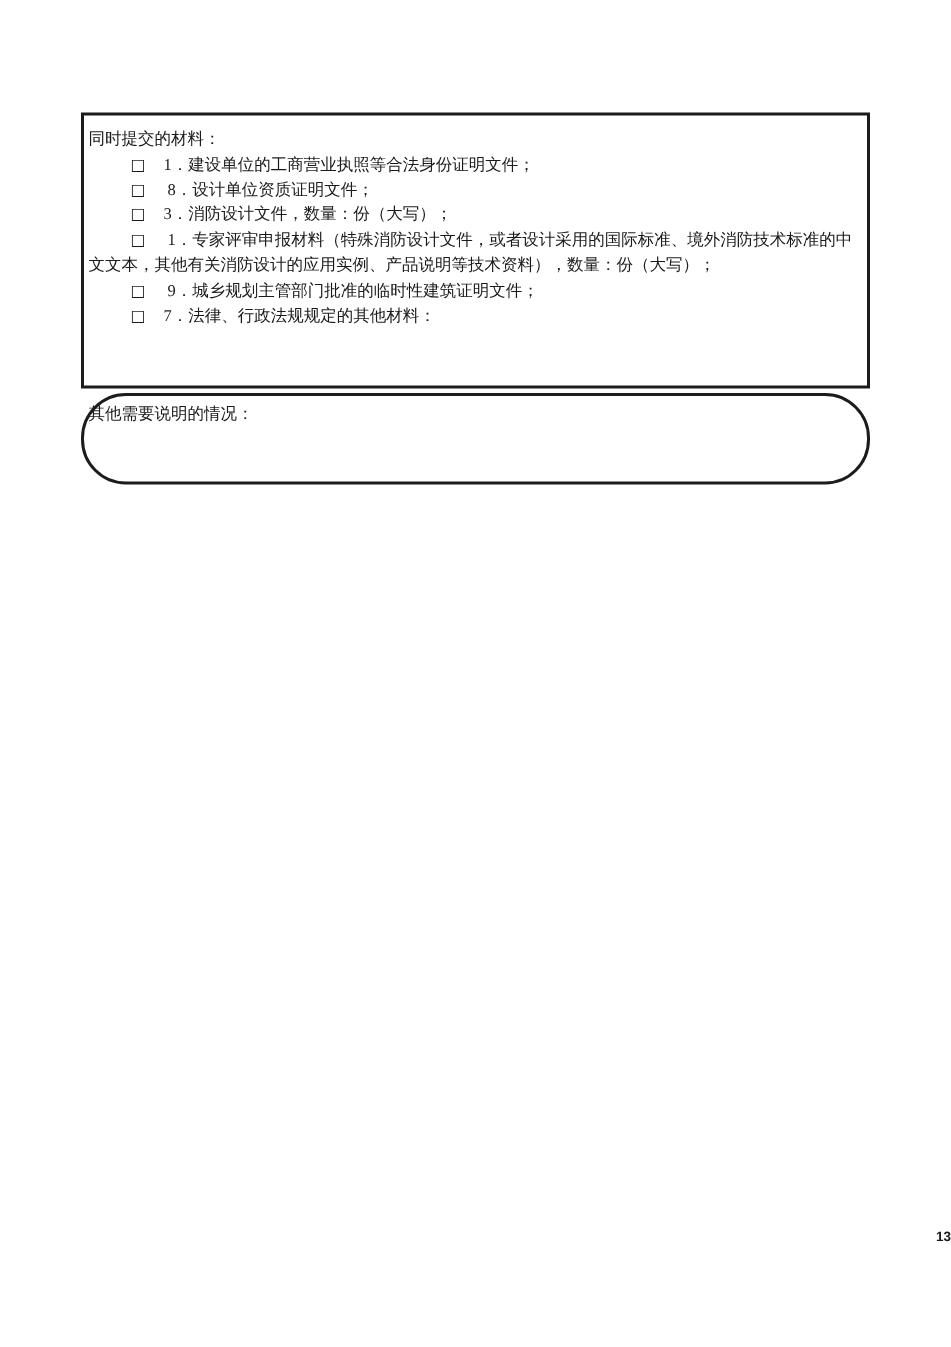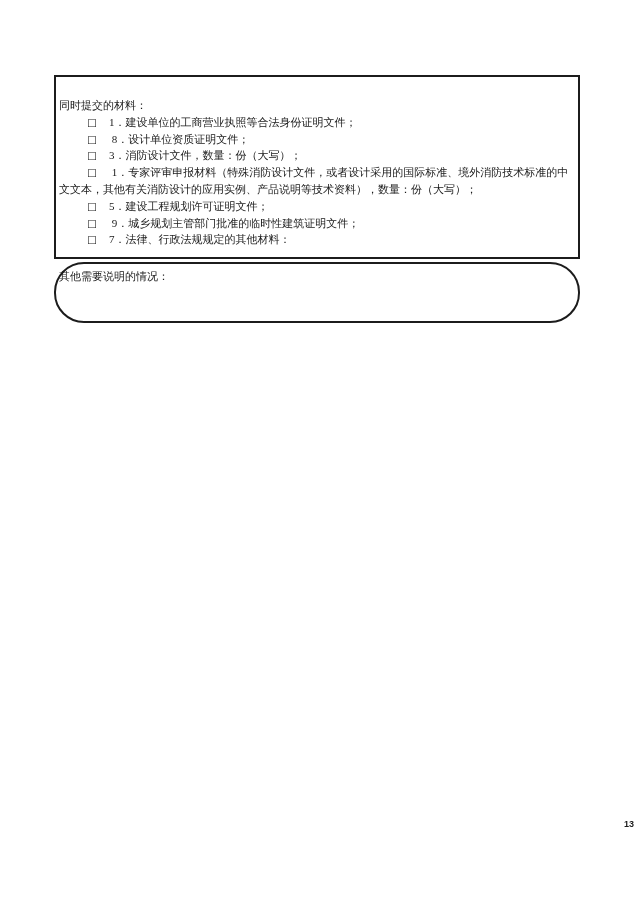--- a/index.html
+++ b/index.html
@@ -20,21 +20,21 @@
     position: absolute;
     left: 54px;
     width: 526px;
     box-sizing: border-box;
     border: 2px solid #1c1c1c;
     background: #ffffff;
   }
   .box-materials {
     top: 75px;
     height: 184px;
-    padding: 20px 6px 0 3px;
+    padding: 8px 6px 0 3px;
   }
   .box-notes {
     top: 262px;
     height: 61px;
     padding: 4px 6px 0 3px;
     border-radius: 30px;
   }
   .doc-text {
     font-size: 11px;
     line-height: 16.8px;
@@ -83,23 +83,20 @@
     </div>
 
     <div class="checklist-item">
       <span class="checkbox-glyph">□</span><span class="item-label">3．消防设计文件，数量：份（大写）；</span>
     </div>
 
     <div class="checklist-item">
       <span class="checkbox-glyph">□</span><span class="item-label"> 1．专家评审申报材料（特殊消防设计文件，或者设计采用的国际标准、境外消防技术标准的中文文本，其他有关消防设计的应用实例、产品说明等技术资料），数量：份（大写）；</span>
     </div>
 
-    <div class="checklist-item">
-      <span class="checkbox-glyph">□</span><span class="item-label">5．建设工程规划许可证明文件；</span>
-    </div>
 
     <div class="checklist-item">
       <span class="checkbox-glyph">□</span><span class="item-label"> 9．城乡规划主管部门批准的临时性建筑证明文件；</span>
     </div>
 
     <div class="checklist-item">
       <span class="checkbox-glyph">□</span><span class="item-label">7．法律、行政法规规定的其他材料：</span>
     </div>
   </div>
 

